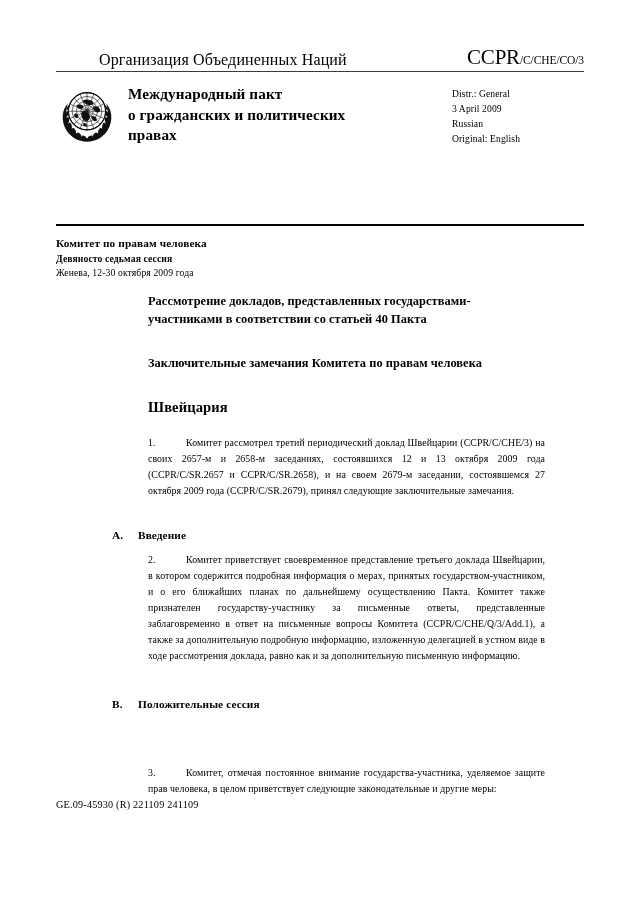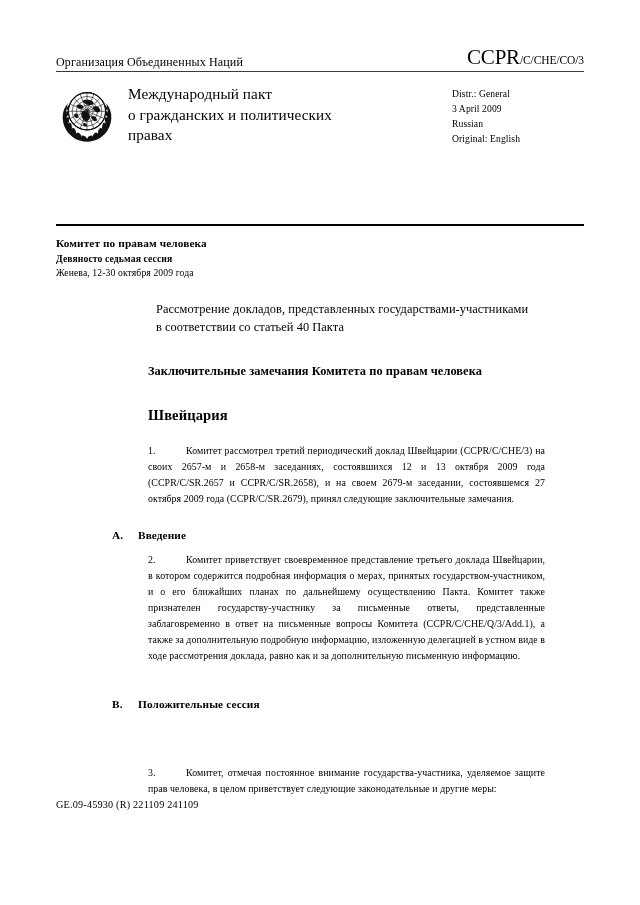--- a/index.html
+++ b/index.html
@@ -32,24 +32,25 @@
     top: 46px;
     width: 528px;
   }
   .org-row {
     display: flex;
     align-items: flex-end;
     justify-content: space-between;
     height: 22px;
   }
   .org-name {
-    font-size: 12px;
+    font-size: 16px;
     letter-spacing: 0.15px;
     line-height: 1;
     white-space: nowrap;
+    margin-left: 43px;
   }
   .doc-symbol {
     line-height: 1;
     white-space: nowrap;
     text-align: right;
   }
   .doc-symbol .sym-main {
     font-size: 21px;
     letter-spacing: -0.2px;
   }
@@ -73,21 +74,21 @@
     height: 62px;
     flex: 0 0 62px;
     margin-top: 2px;
   }
   .emblem svg { display: block; }
 
   .pact-title {
     flex: 1 1 auto;
     margin-left: 10px;
     font-size: 15.2px;
-    font-weight: normal;
+    font-weight: bold;
     line-height: 1.36;
     letter-spacing: 0.1px;
     padding-top: 2px;
   }
   .distr-block {
     flex: 0 0 132px;
     font-size: 9.6px;
     line-height: 1.58;
     letter-spacing: 0.1px;
     padding-top: 4px;
@@ -130,24 +131,24 @@
   
   .body-col {
     position: absolute;
     left: 148px;
     top: 292px;
     width: 397px;
   }
 
   .h-report {
     font-size: 12.4px;
-    font-weight: normal;
+    font-weight: bold;
     line-height: 1.46;
     letter-spacing: 0.05px;
-    margin: 8px;
+    margin: 0;
   }
   .h-concluding {
     font-size: 12.4px;
     font-weight: bold;
     line-height: 1.46;
     letter-spacing: 0.05px;
     margin: 26px 0 0 0;
   }
   .h-country {
     font-size: 14.6px;

